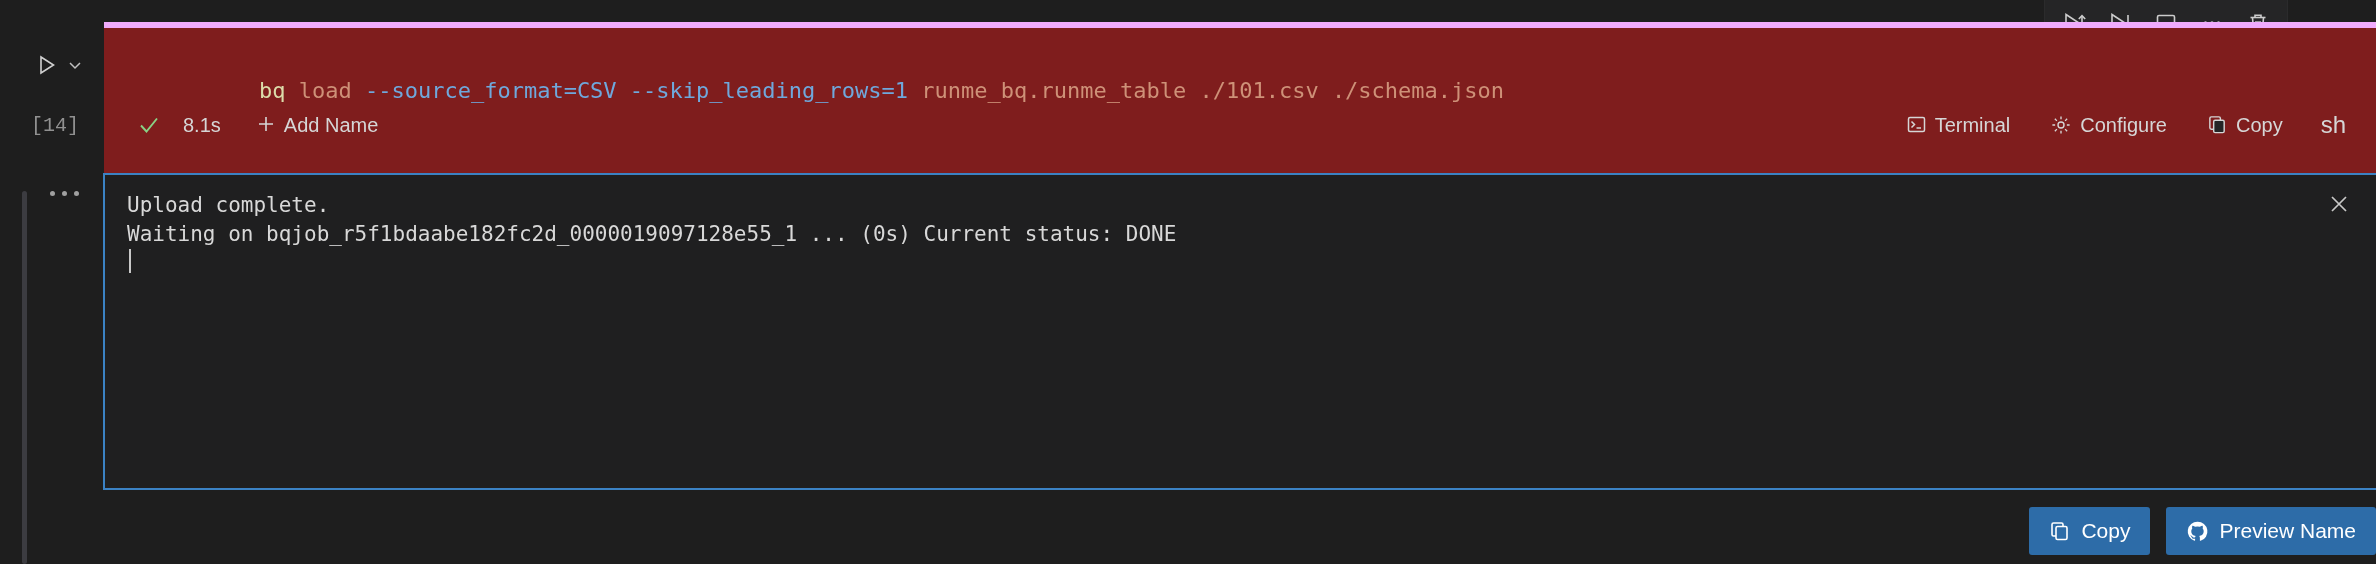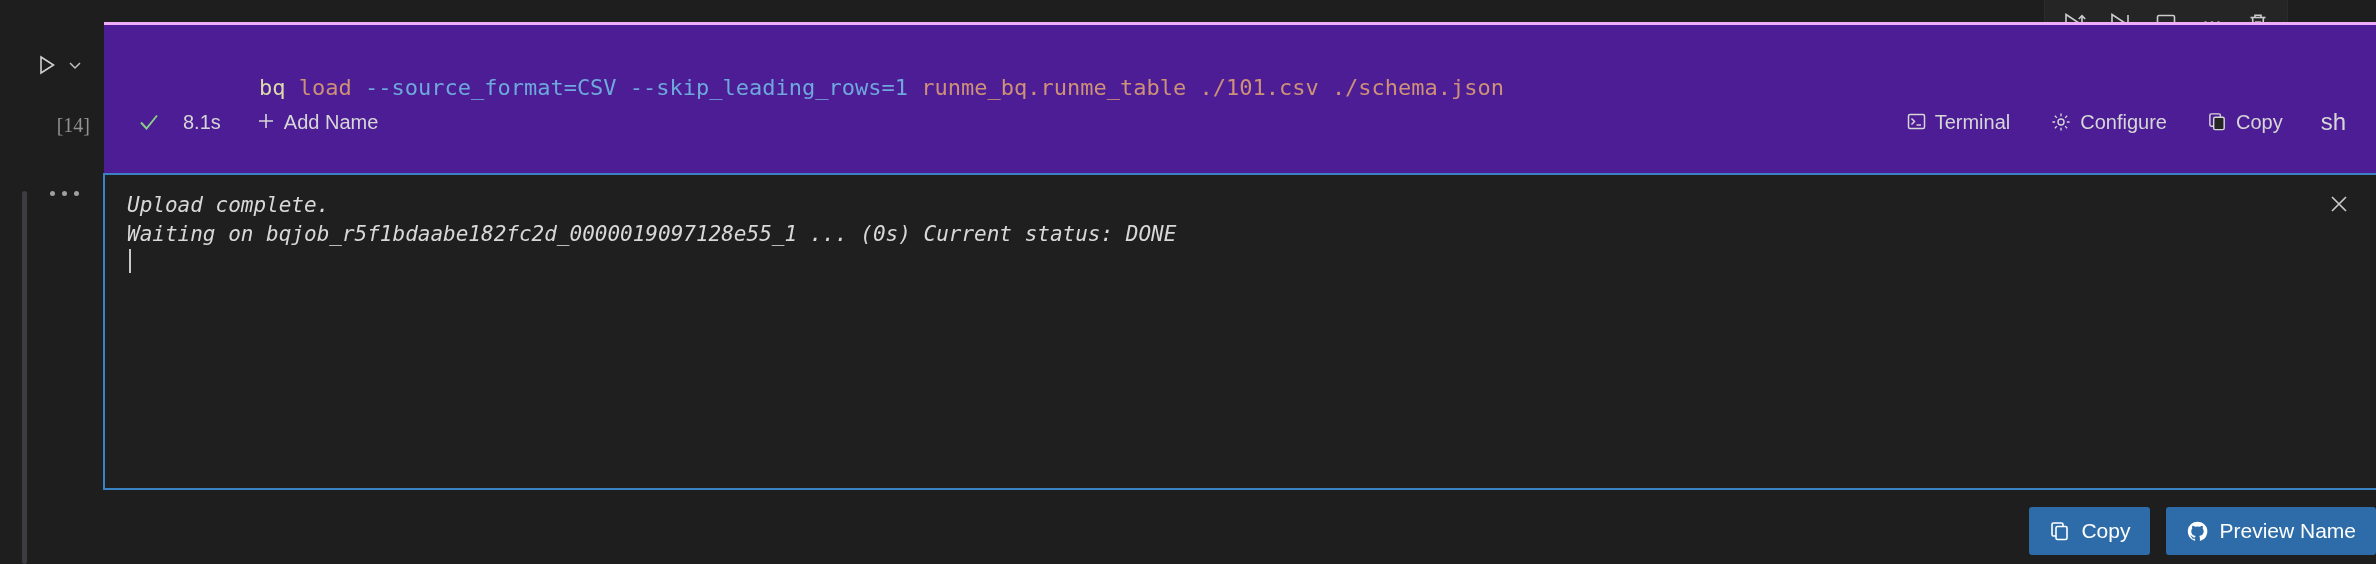--- a/index.html
+++ b/index.html
@@ -99,36 +99,36 @@
     align-items: center;
     justify-content: center;
     cursor: pointer;
     border-radius: 3px;
   }
   .exec-count {
     position: absolute;
     left: 0px;
     top: 70px;
     width: 70px;
-    text-align: right;
-    font-family: Liberation Serif, serif;
+    text-align: center;
+    font-family: Liberation Mono, monospace;
     font-size: 20px;
     color: #919191;
     letter-spacing: 0px;
   }
 
   
   .cell {
     position: absolute;
     left: 104px;
     top: 22px;
     width: 2272px;
     height: 128px;
-    background: #4c1d95;
-    border-top: 3px solid #f0abfc;
+    background: #7f1d1d;
+    border-top: 6px solid #f0abfc;
     box-sizing: border-box;
   }
 
   
   .code-area {
     position: absolute;
     left: 0;
     top: 0;
     right: 0;
     height: 66px;
@@ -238,21 +238,20 @@
   }
   .output-text {
     position: absolute;
     left: 22px;
     top: 16px;
     font-family: "DejaVu Sans Mono", monospace;
     font-size: 21px;
     line-height: 29px;
     color: #d8d8d8;
     white-space: pre;
-    font-style: italic;
   }
   .caret {
     position: absolute;
     left: 24px;
     top: 74px;
     width: 2px;
     height: 24px;
     background: #c8c8c8;
   }
   .close-output {

